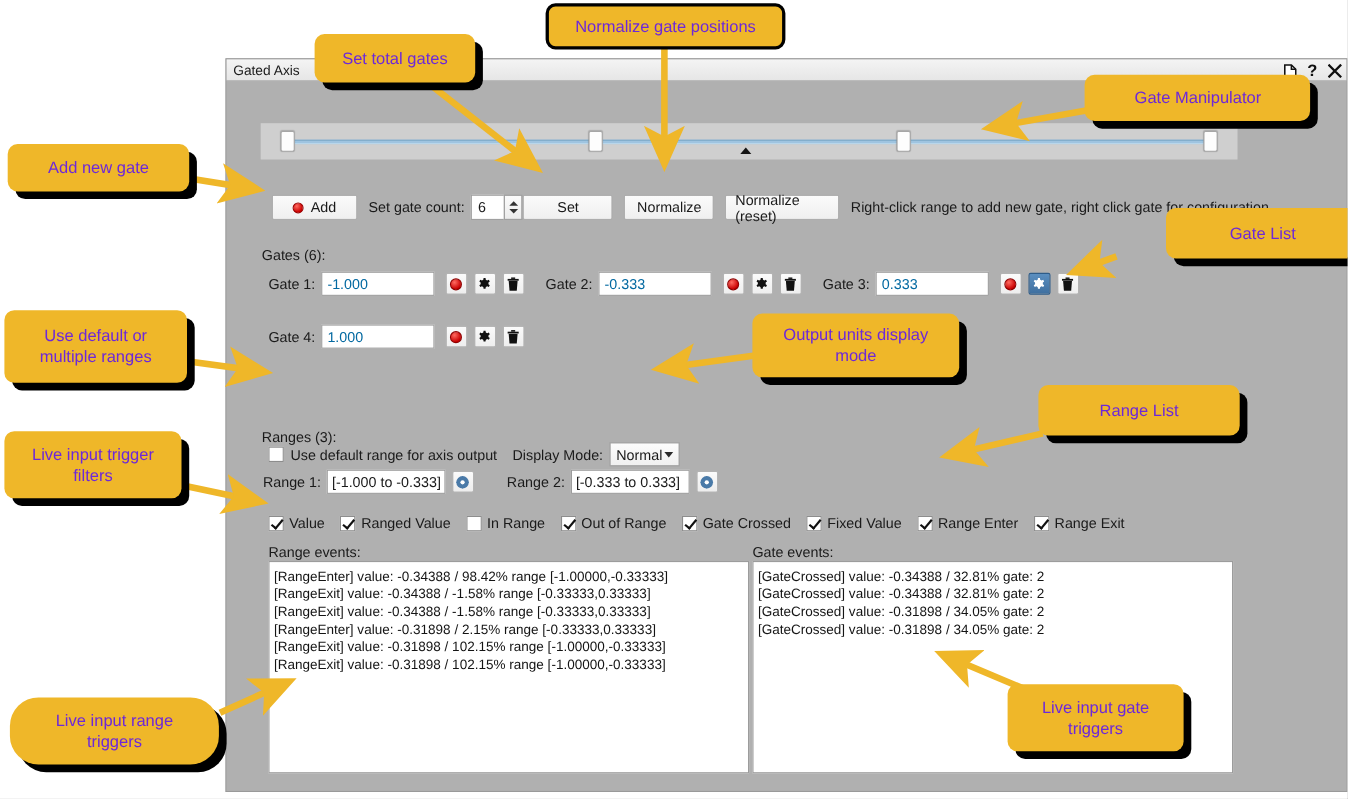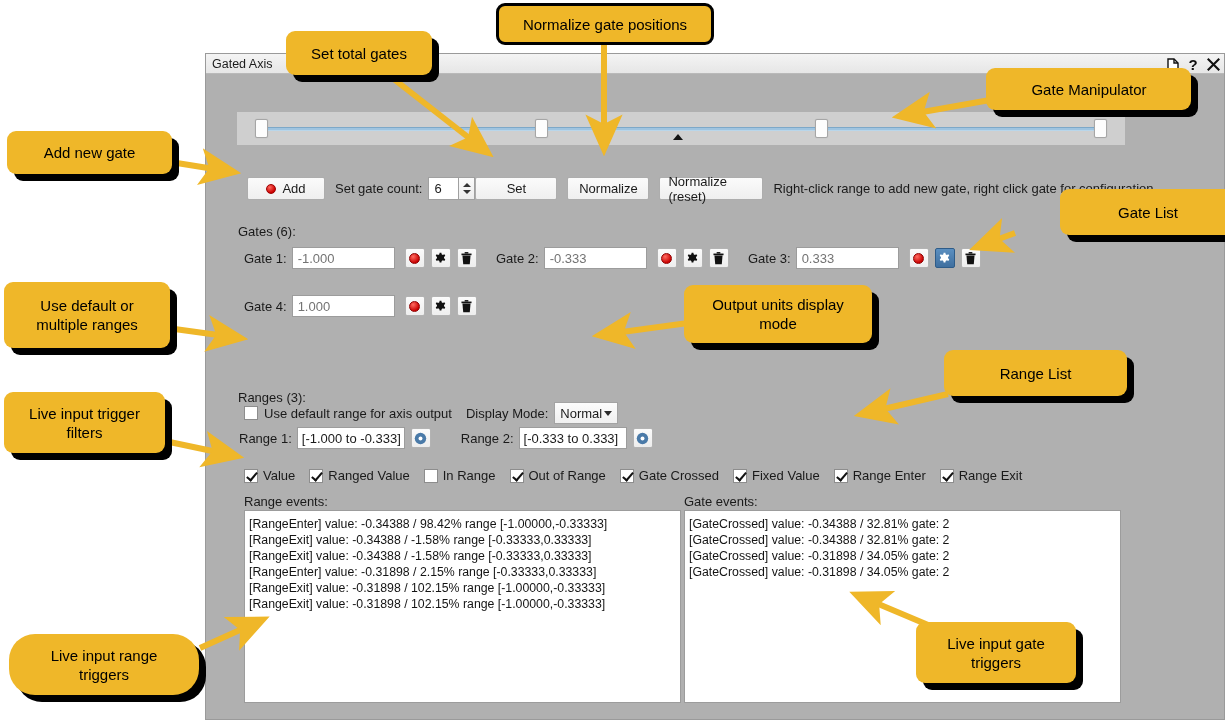--- a/index.html
+++ b/index.html
@@ -225,21 +225,21 @@
   .gate-entry .gate-input {
     width: 103px;
     height: 22px;
     background: #ffffff;
     border: 1px solid #9c9c9c;
     box-sizing: border-box;
     display: flex;
     align-items: center;
     padding-left: 5px;
     font-size: 13px;
-    color: #737373;
+    color: #0369a1;
   }
   .icon-btn {
     width: 20px;
     height: 20px;
     background: linear-gradient(#fbfbfb, #eeeeee);
     border: 1px solid #b3b3b3;
     border-radius: 2px;
     box-sizing: border-box;
     display: flex;
     align-items: center;
@@ -387,21 +387,21 @@
   
   .callout {
     position: absolute;
     background: #efb729;
     border-radius: 9px;
     box-shadow: 7px 7px 0 #000000;
     display: flex;
     align-items: center;
     justify-content: center;
     text-align: center;
-    color: #000000;
+    color: #6d28d9;
     font-size: 15px;
     line-height: 19px;
     padding: 6px 10px;
     box-sizing: border-box;
     z-index: 20;
   }
   .callout.outlined {
     border: 3px solid #000000;
     box-shadow: none;
   }

